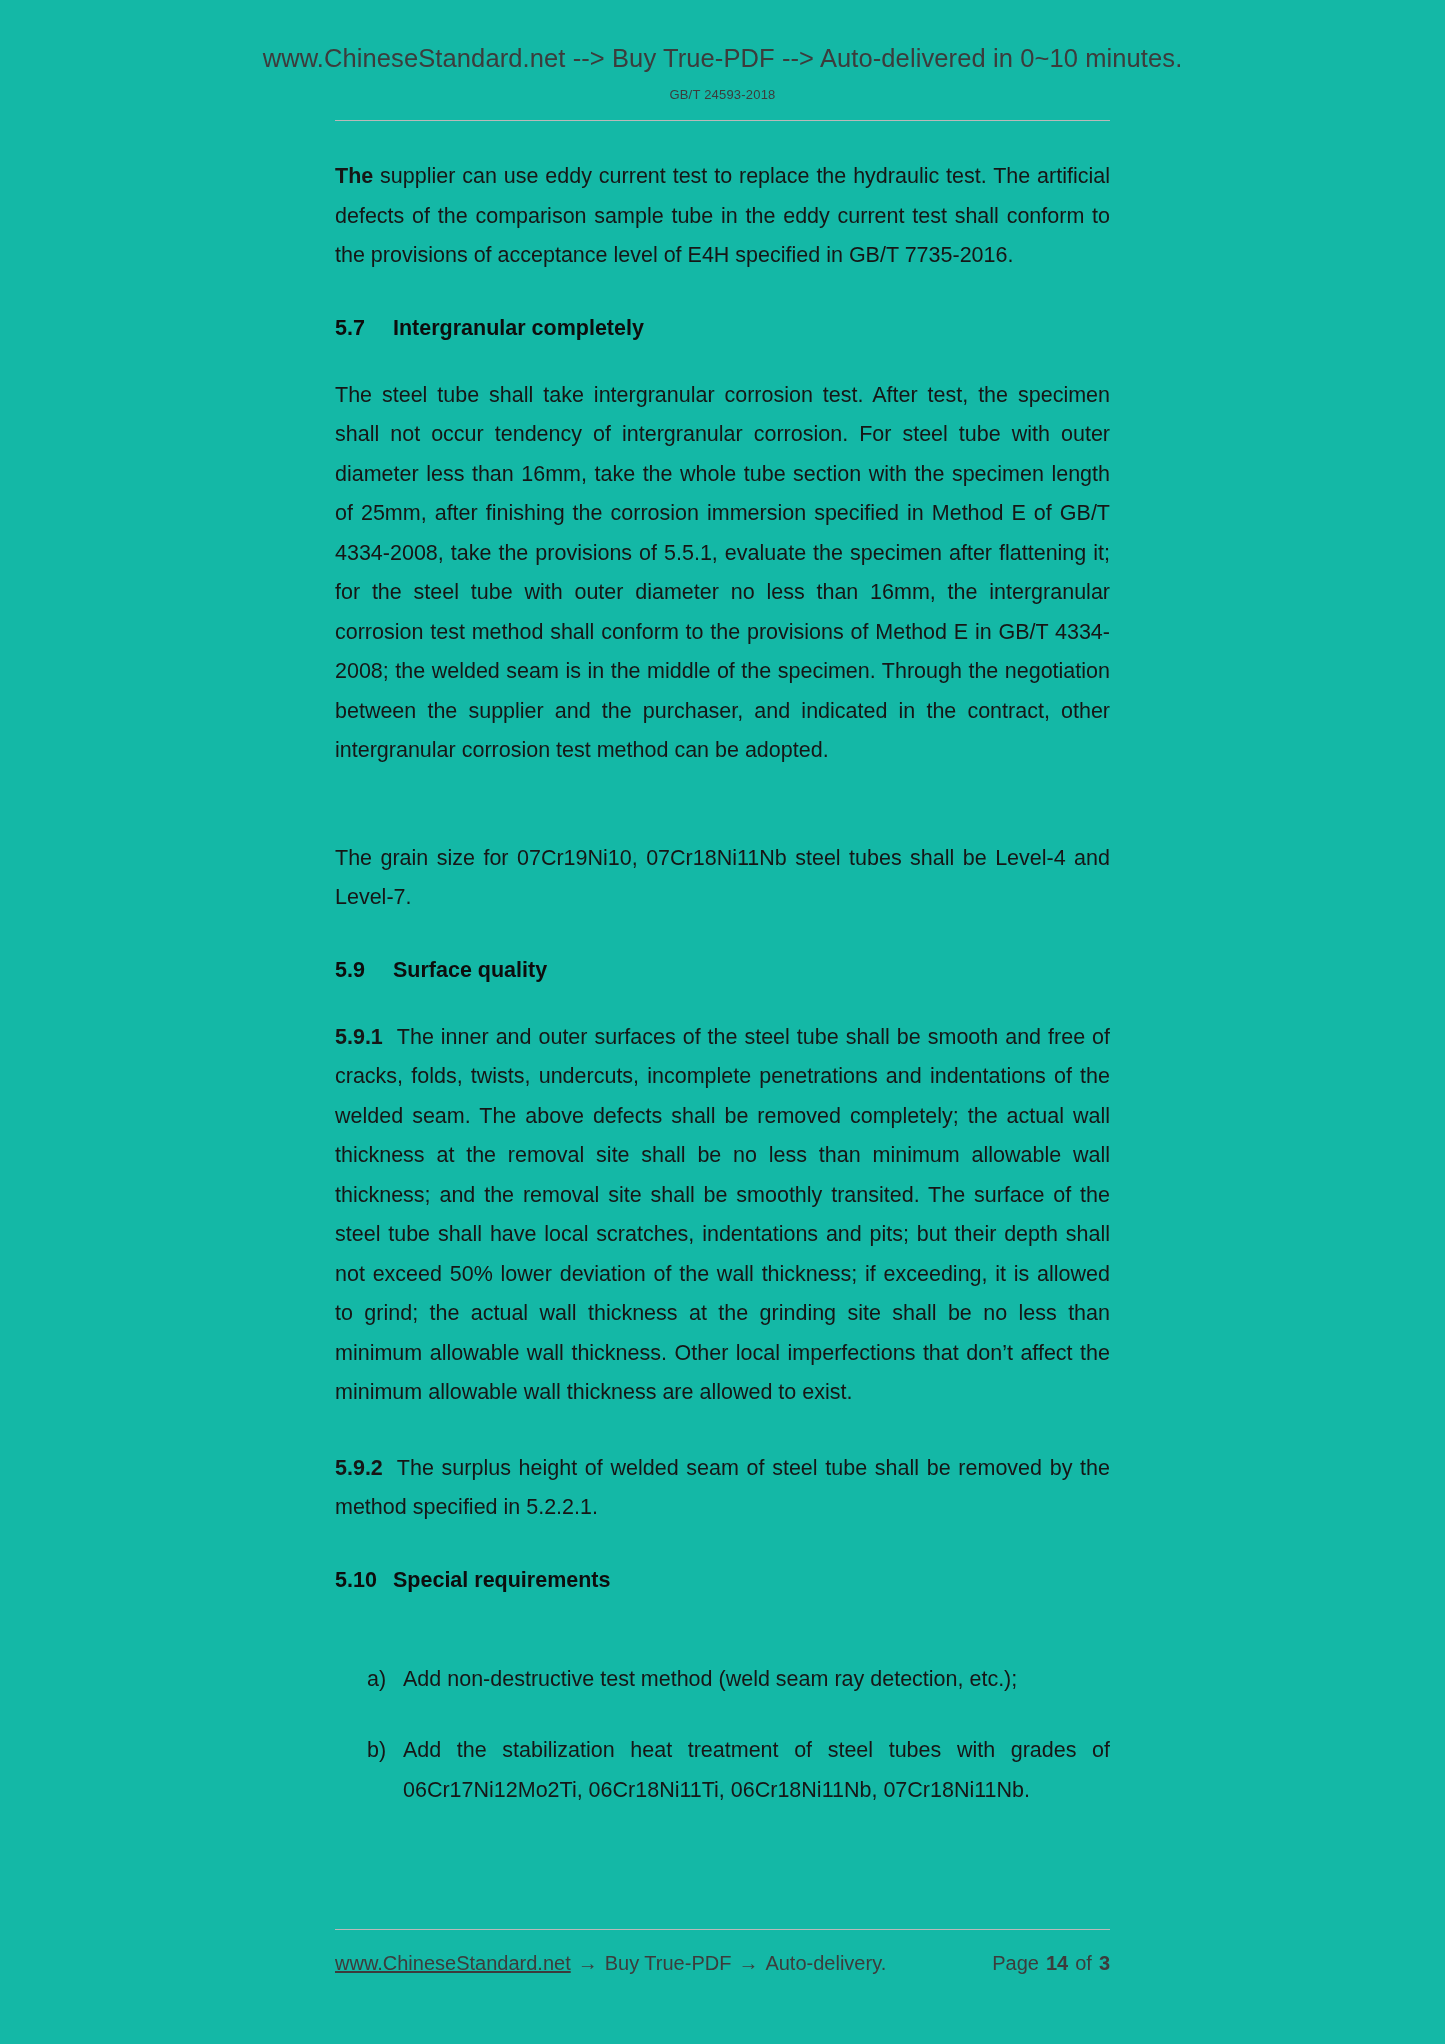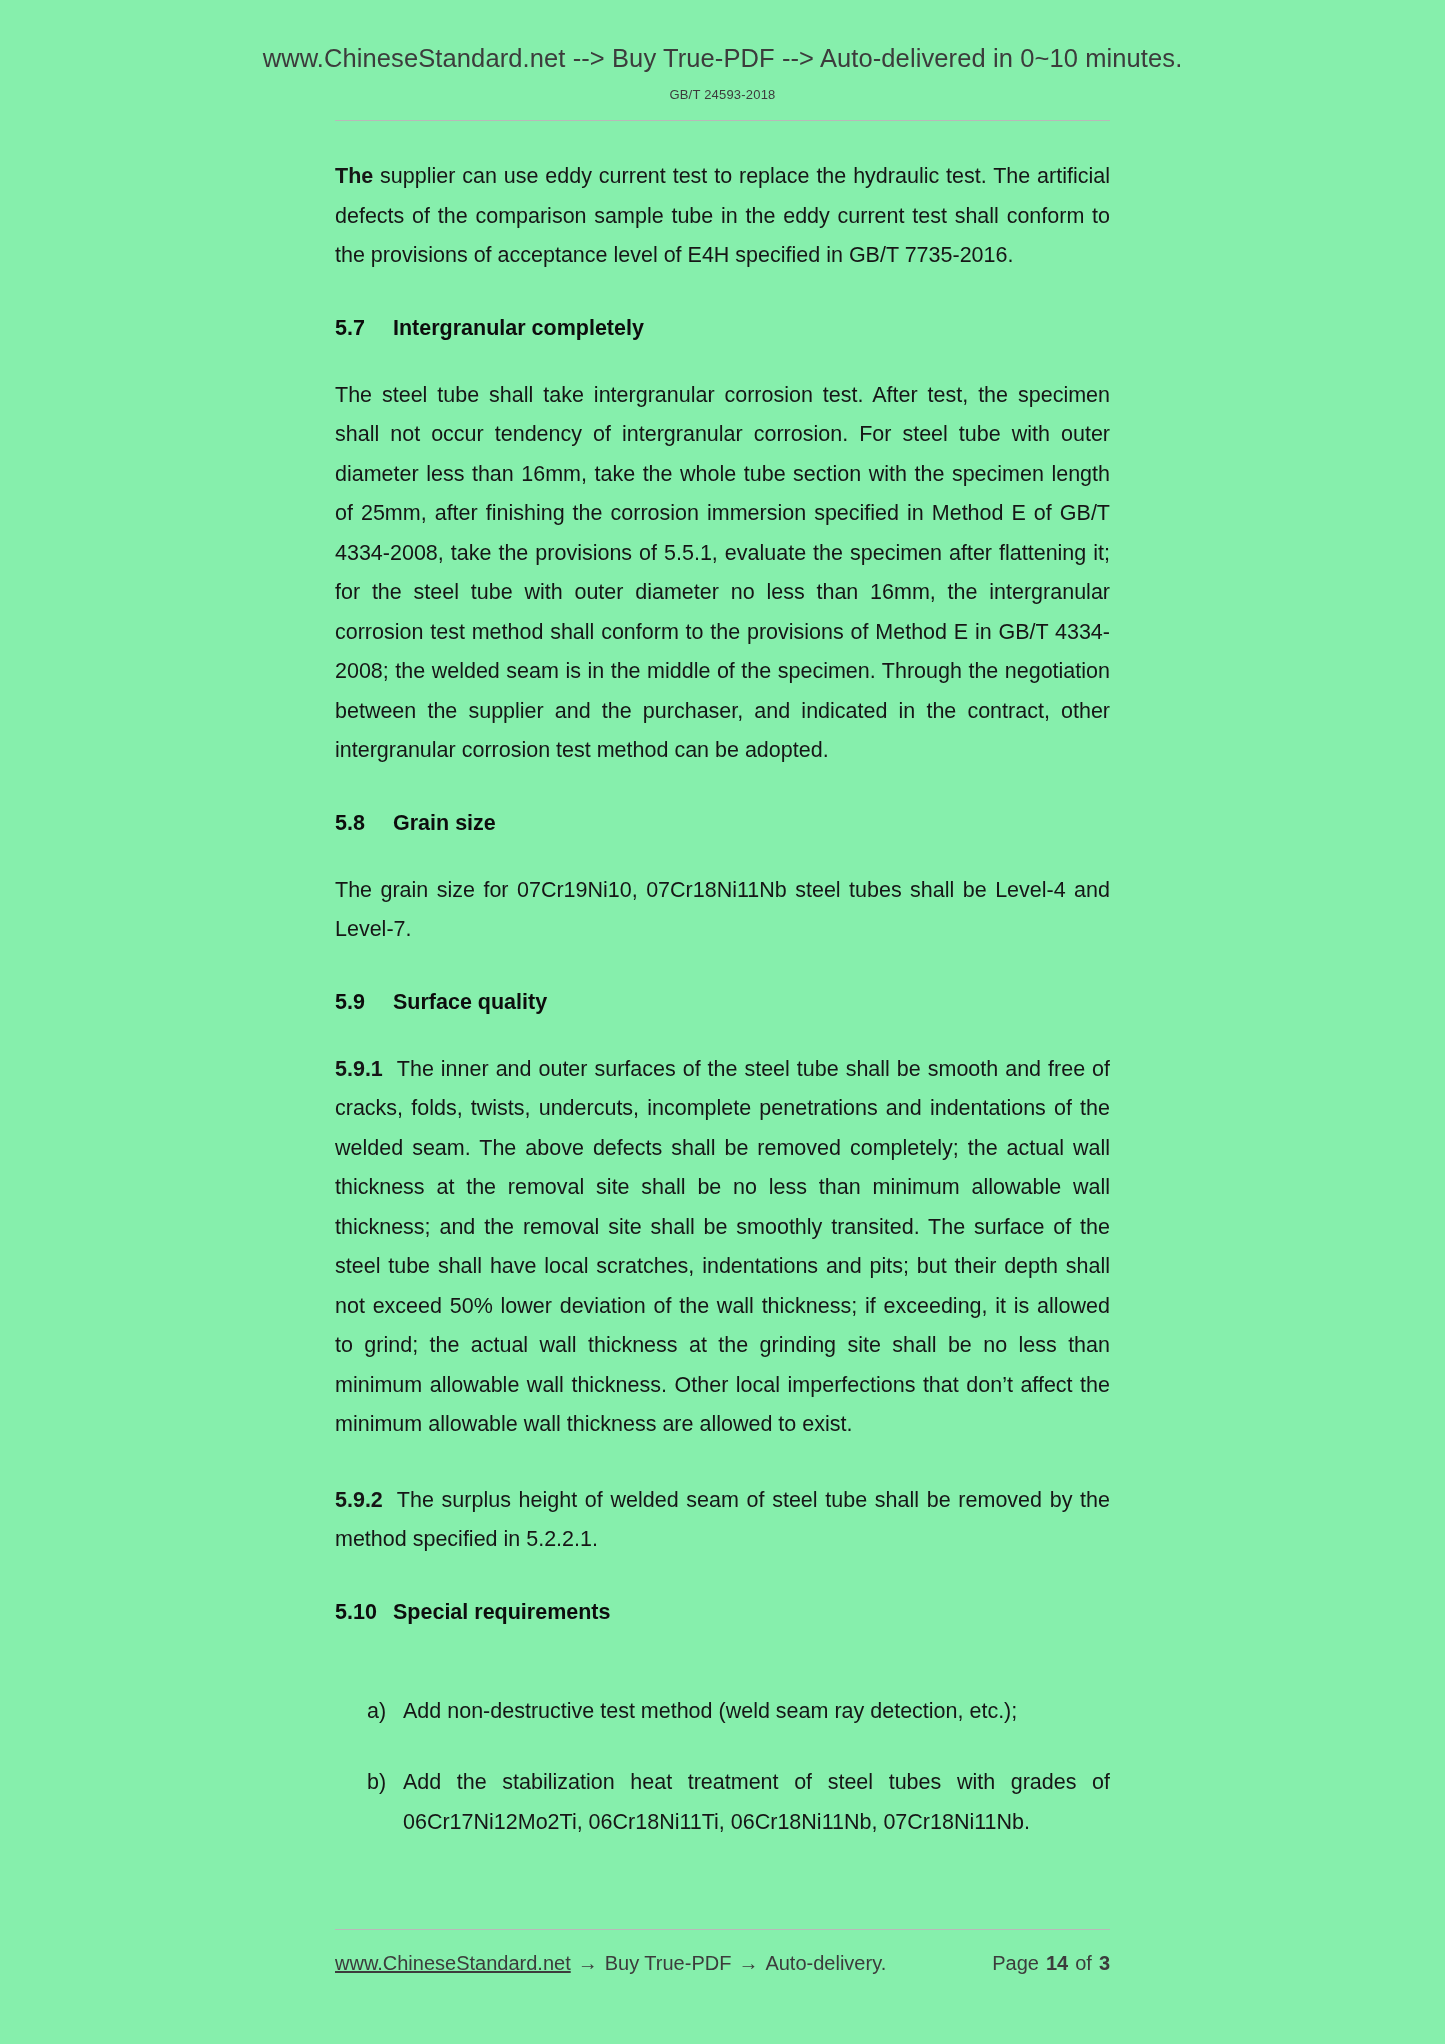--- a/index.html
+++ b/index.html
@@ -12,21 +12,21 @@
     height: 2044px;
     font-family: "Liberation Sans", sans-serif;
     color: #1a1a1a;
     -webkit-font-smoothing: antialiased;
   }
   .page {
     position: relative;
     width: 1445px;
     height: 2044px;
     box-sizing: border-box;
-    background: #86efac;
+    background: #14b8a6;
   }
   
   .header {
     padding-top: 44px;
     text-align: center;
   }
   .header-line1 {
     font-size: 25.5px;
     color: #3c3c3c;
     letter-spacing: 0.1px;
@@ -148,21 +148,20 @@
     <div class="gap-lg"></div>
 
     <h2 class="heading"><span class="num">5.7</span><span>Intergranular completely</span></h2>
 
     <div class="gap-md"></div>
 
     <p class="body-text">The steel tube shall take intergranular corrosion test. After test, the specimen shall not occur tendency of intergranular corrosion. For steel tube with outer diameter less than 16mm, take the whole tube section with the specimen length of 25mm, after finishing the corrosion immersion specified in Method E of GB/T 4334-2008, take the provisions of 5.5.1, evaluate the specimen after flattening it; for the steel tube with outer diameter no less than 16mm, the intergranular corrosion test method shall conform to the provisions of Method E in GB/T 4334-2008; the welded seam is in the middle of the specimen. Through the negotiation between the supplier and the purchaser, and indicated in the contract, other intergranular corrosion test method can be adopted.</p>
 
     <div class="gap-lg"></div>
 
-    <h2 class="heading"><span class="num">5.8</span><span>Grain size</span></h2>
 
     <div class="gap-md"></div>
 
     <p class="body-text">The grain size for 07Cr19Ni10, 07Cr18Ni11Nb steel tubes shall be Level-4 and Level-7.</p>
 
     <div class="gap-lg"></div>
 
     <h2 class="heading"><span class="num">5.9</span><span>Surface quality</span></h2>
 
     <div class="gap-md"></div>

